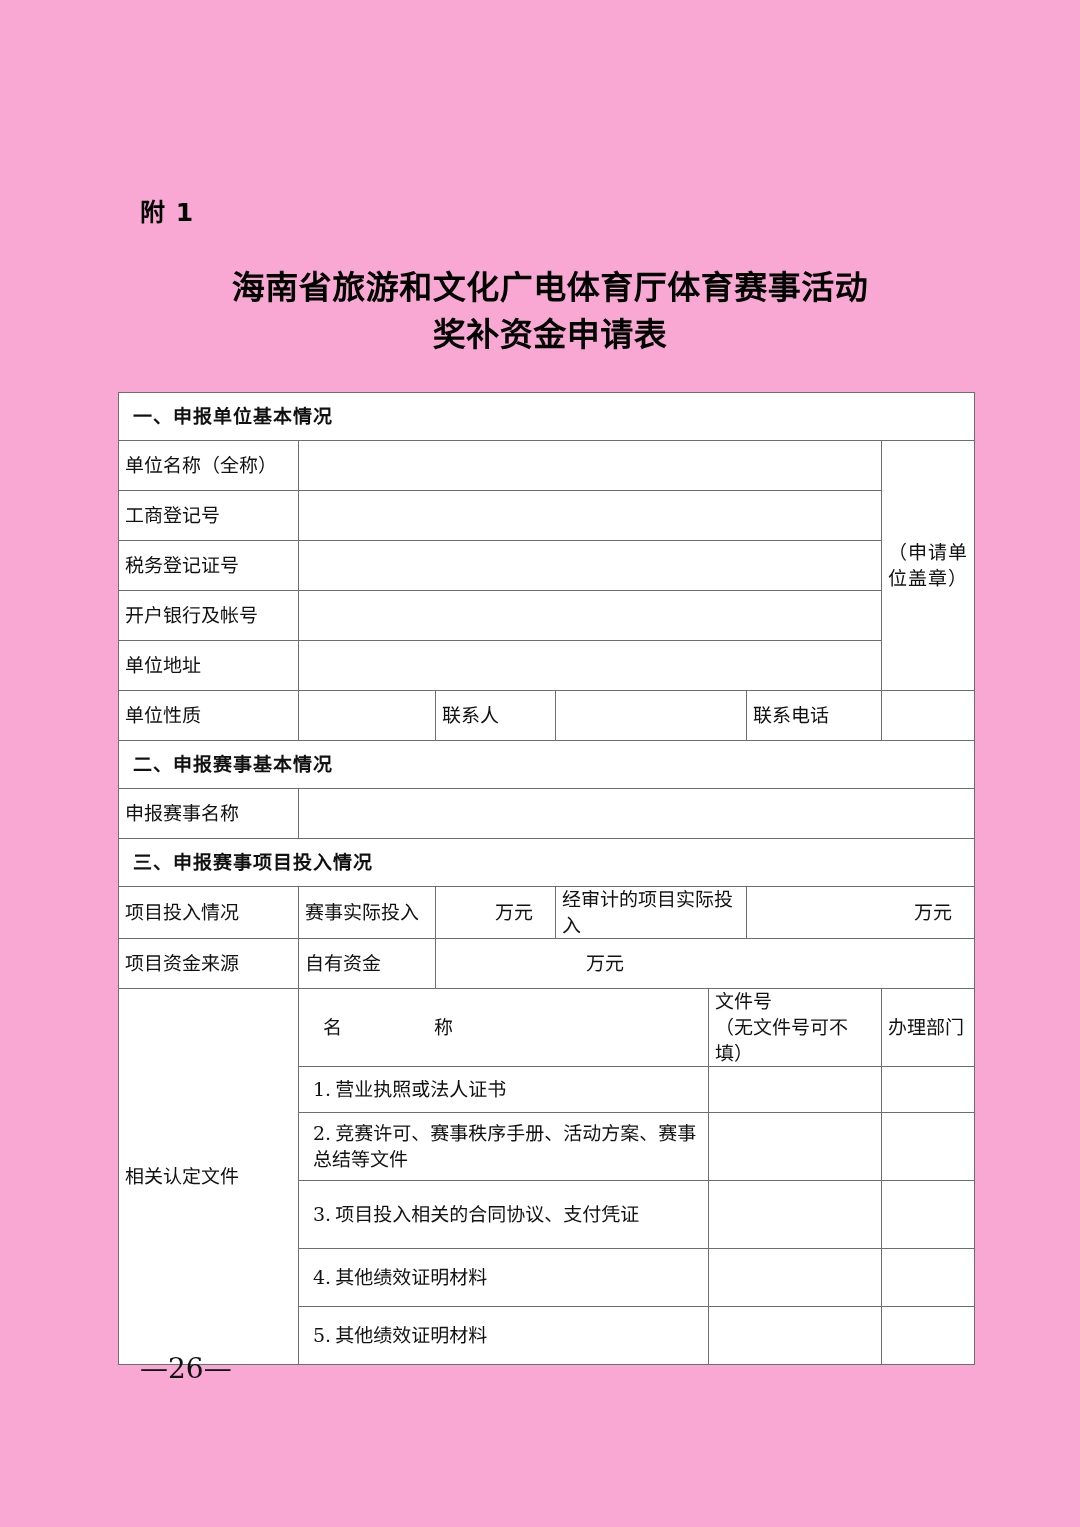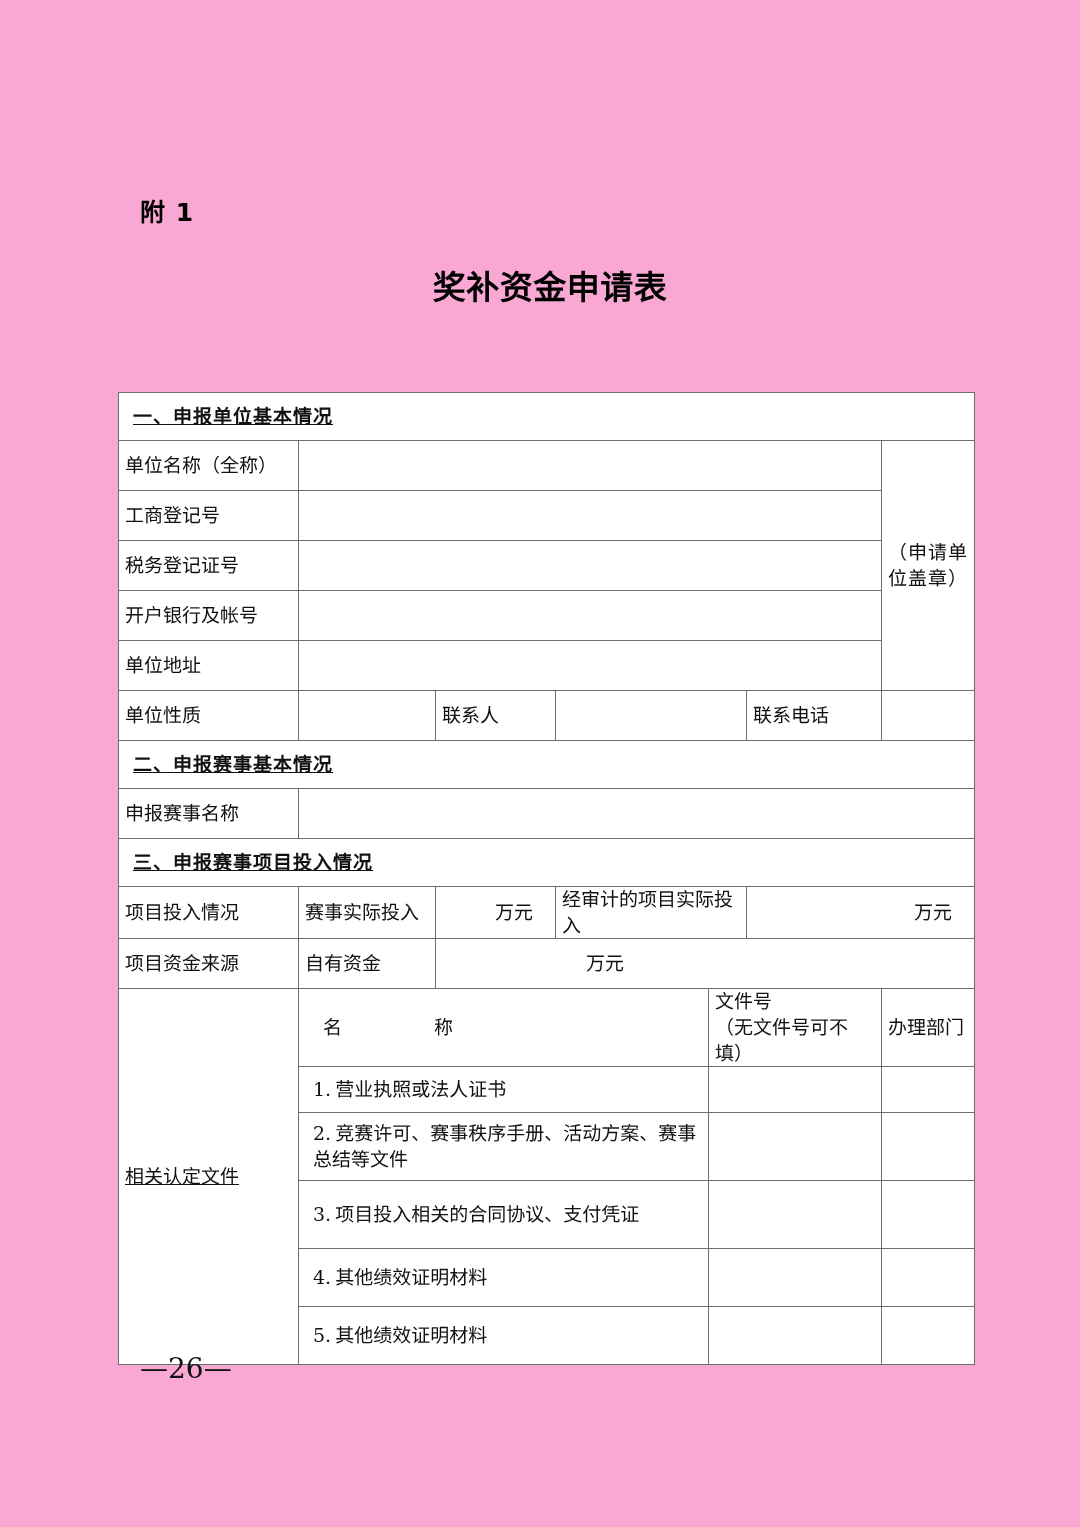--- a/index.html
+++ b/index.html
@@ -80,21 +80,20 @@
   }
 
   .sec-head {
     text-align: right;
     font-family: "DejaVu Sans", "Liberation Sans", sans-serif;
     font-weight: bold;
     font-size: 20px;
     letter-spacing: 1px;
     padding-left: 14px !important;
     height: 48px;
-    text-decoration: underline;
   }
 
   .r-label { height: 50px; }
 
   .cell-empty { }
 
   .seal-cell {
     font-size: 20px;
     letter-spacing: 1px;
   }
@@ -114,41 +113,42 @@
     line-height: 1.42;
   }
   .doc-item .num { margin-right: 4px; }
   .doc-item .txt { display: inline; font-family: Liberation Serif, serif; }
   .doc-row-1 { height: 46px; }
   .doc-row-2 { height: 68px; }
   .doc-row-3 { height: 68px; }
   .doc-row-4 { height: 58px; }
   .doc-row-5 { height: 58px; }
 
-  .vert-label { font-size: 19px; text-decoration: underline; }
+  .vert-label { font-size: 19px; }
 
   
   .page-number {
     position: absolute;
     left: 140px;
     top: 1352px;
     font-size: 28px;
     font-family: "DejaVu Serif", "Liberation Serif", serif;
     color: #111;
     letter-spacing: 0px;
   }
 </style>
 </head>
 <body>
 
 <div class="page">
 
   <div class="attach-label">附 1</div>
 
   <div class="doc-title">
+    <span>海南省旅游和文化广电体育厅体育赛事活动</span>
     <span class="line2">奖补资金申请表</span>
   </div>
 
   <table class="form-table">
     <colgroup>
       <col style="width:180px">
       <col style="width:137px">
       <col style="width:120px">
       <col style="width:153px">
       <col style="width:38px">

